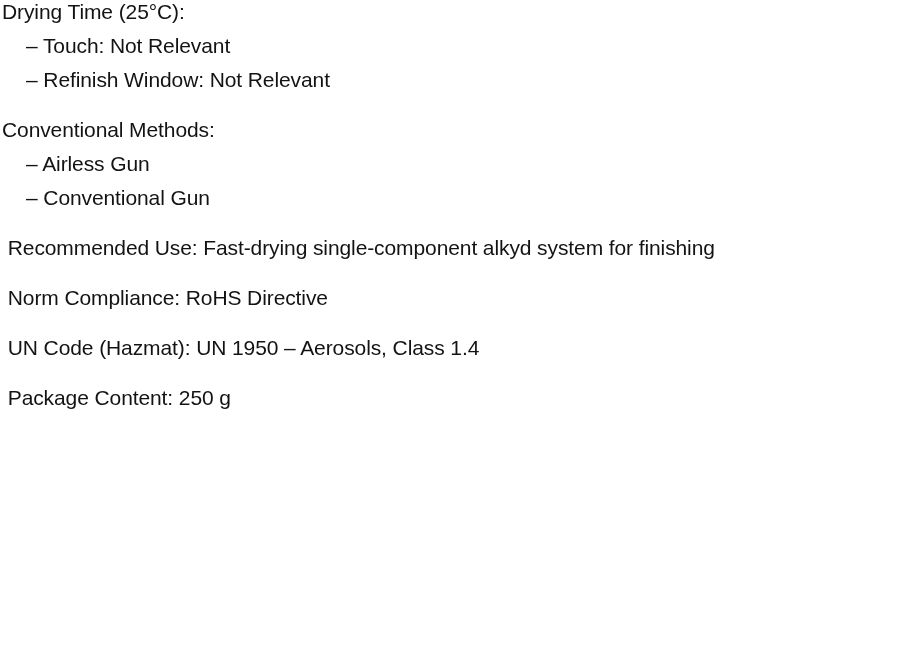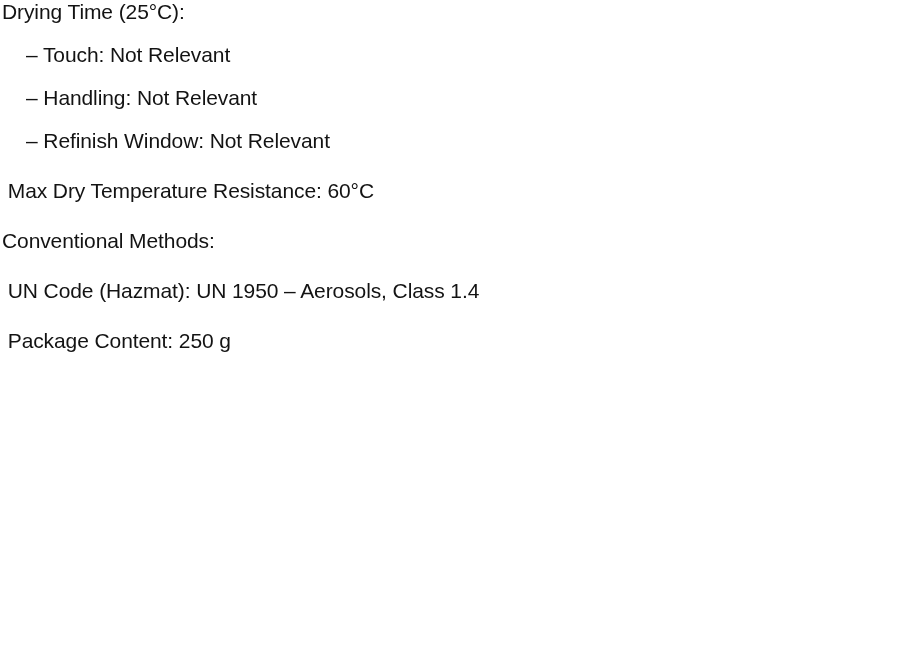--- a/index.html
+++ b/index.html
@@ -26,37 +26,38 @@
     white-space: pre; 
   }
   .para {
     margin-bottom: 16px;
   }
   .group {
     margin-bottom: 16px;
   }
   .item {
     padding-left: 24px;
-    margin-top: 9px;
   }
 </style>
 </head>
 <body style="background: rgb(255, 255, 255); color: rgb(19, 19, 19);">
 
 <div class="doc">
 
   <div class="group">
     <p class="line heading">Drying Time (25°C):</p>
     <p class="line item">– Touch: Not Relevant</p>
-    <p class="line item">– Handling: Not Relevant</p>
     <p class="line item">– Refinish Window: Not Relevant</p>
   </div>
 
-  <p class="line para"> Max Dry Temperature Resistance: 60°C</p>
 
   <div class="group">
     <p class="line heading">Conventional Methods:</p>
+    <p class="line item">– Airless Gun</p>
+    <p class="line item">– Conventional Gun</p>
   </div>
 
+  <p class="line para"> Recommended Use: Fast-drying single-component alkyd system for finishing</p>
+  <p class="line para"> Norm Compliance: RoHS Directive</p>
   <p class="line para"> UN Code (Hazmat): UN 1950 – Aerosols, Class 1.4</p>
   <p class="line para"> Package Content: 250 g</p>
 
 </div>
 
 </body></html>

